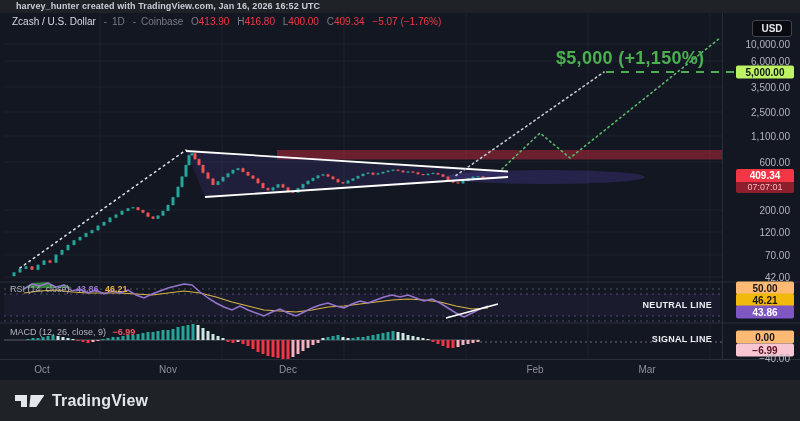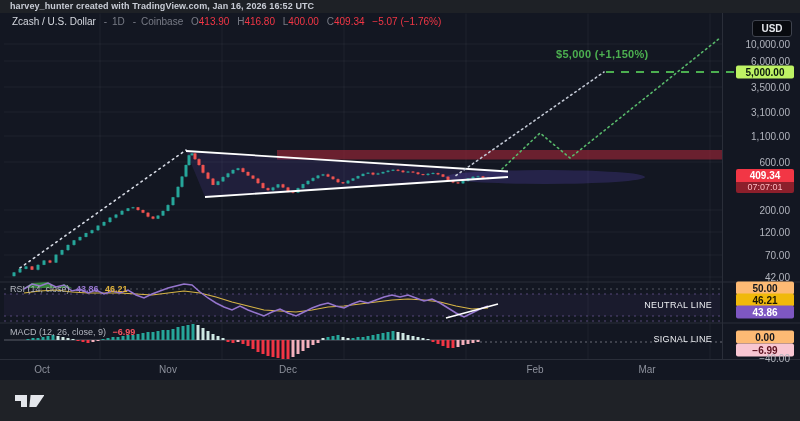--- a/index.html
+++ b/index.html
@@ -3,41 +3,41 @@
 <meta charset="utf-8">
 <style>
   html,body{margin:0;padding:0;}
   body{
     width:800px;height:421px;position:relative;overflow:hidden;
     background:#1e2126;font-family:"Liberation Sans",sans-serif;
     -webkit-font-smoothing:antialiased;
   }
   #topbar{
     position:absolute;left:0;top:0;width:736px;height:13px;background:#1e2126;
-    color:#c9cdd6;font-size:9px;line-height:13px;padding-left:10px;box-sizing:border-box;
+    color:#c9cdd6;font-size:9px;line-height:13px;padding-left:16px;box-sizing:border-box;
     font-weight:bold;letter-spacing:.1px;z-index:5;white-space:nowrap;
   }
   #chartframe{position:absolute;left:0;top:13px;width:800px;height:367px;background:#131722;z-index:1;}
   #footer{position:absolute;left:0;top:380px;width:800px;height:41px;background:#1f2227;z-index:5;display:flex;align-items:center;}
   #brand{display:flex;align-items:center;gap:8px;margin-left:14px;cursor:pointer;}
   #brand .brandtext{color:#e3e6eb;font-size:16px;font-weight:bold;letter-spacing:.2px;}
   svg#cv{position:absolute;left:0;top:0;z-index:2;}
   .ovl{position:absolute;z-index:4;white-space:nowrap;}
   
   #symleg{left:12px;top:16px;font-size:10px;color:#d6d9e0;}
   #symleg .dim{color:#787b86;margin-left:5px;}
   #symleg .neg{color:#f23645;}
   #rsileg{left:10px;top:284px;font-size:9px;color:#b2b5be;}
   #rsileg .v1{color:#9575cd;margin-left:4px;font-weight:bold;}
   #rsileg .v2{color:#e0b33c;margin-left:4px;font-weight:bold;}
   #macdleg{left:10px;top:327px;font-size:9px;color:#b2b5be;}
   #macdleg .v1{color:#f7525f;margin-left:4px;font-weight:bold;}
   
-  #target{color:#4caf50;font-size:11px;font-weight:bold;letter-spacing:.3px;}
-  .linelabel{color:#eceef2;font-size:9px;font-weight:normal;text-align:right;width:110px;letter-spacing:.3px;}
+  #target{color:#4caf50;font-size:18px;font-weight:bold;letter-spacing:.3px;}
+  .linelabel{color:#eceef2;font-size:9px;font-weight:bold;text-align:right;width:110px;letter-spacing:.3px;}
   
   #pricescale{position:absolute;left:723px;top:13px;width:77px;height:347px;z-index:3;cursor:ns-resize;}
   .plab{position:absolute;right:10px;color:#b2b5be;font-size:10px;transform:translateY(-50%);}
   .badge{position:absolute;left:13px;width:58px;text-align:center;font-size:10px;font-weight:bold;
          border-radius:2px;transform:translateY(-50%);padding:1px 0;}
   .badge.green{background:#bef264;color:#0b1a0d;}
   .badge.white{background:#fdba74;color:#14171e;}
   .badge.yellow{background:#f0b90b;color:#1d1804;}
   .badge.purple{background:#7e57c2;color:#fff;}
   .badge.pink{background:#f8c6d2;color:#5c1220;}
@@ -422,21 +422,21 @@
 
 <div class="ovl" id="target" style="left:556px;top:48px;">$5,000 (+1,150%)</div>
 <div class="ovl linelabel" style="left:602px;top:300px;">NEUTRAL LINE</div>
 <div class="ovl linelabel" style="left:602px;top:334px;">SIGNAL LINE</div>
 
 <div id="pricescale">
     <div class="plab" style="top: 31px;">10,000.00</div>
     <div class="plab" style="top: 48px;">6,000.00</div>
     <div class="badge green" style="top: 59px;">5,000.00</div>
     <div class="plab" style="top: 74px;">3,500.00</div>
-    <div class="plab" style="top: 99px;">3,100.00</div>
+    <div class="plab" style="top: 99px;">2,500.00</div>
     <div class="plab" style="top: 123px;">1,100.00</div>
     <div class="plab" style="top: 149px;">600.00</div>
     <div class="badge red" style="top: 168px;">
       <div class="r1">409.34</div>
       <div class="r2">07:07:01</div>
     </div>
     <div class="plab" style="top: 197px;">200.00</div>
     <div class="plab" style="top: 219px;">120.00</div>
     <div class="plab" style="top: 242px;">70.00</div>
     <div class="plab" style="top: 264px;">42.00</div>
@@ -456,14 +456,15 @@
     <div class="tlab" style="left: 535px;">Feb</div>
     <div class="tlab" style="left: 647px;">Mar</div>
   </div>
 
 <div id="footer">
   <div id="brand">
     <svg width="30" height="20" viewBox="0 0 30 20">
       <polygon points="1,4 13,4 13,16 7,16 7,10 1,10" fill="#e3e6eb"></polygon>
       <polygon points="15,4 29,4 22,16 15,16" fill="#e3e6eb" transform="skewX(-6) translate(2,0)"></polygon>
     </svg>
+    <span class="brandtext">TradingView</span>
   </div>
 </div>
 
 </body></html>

